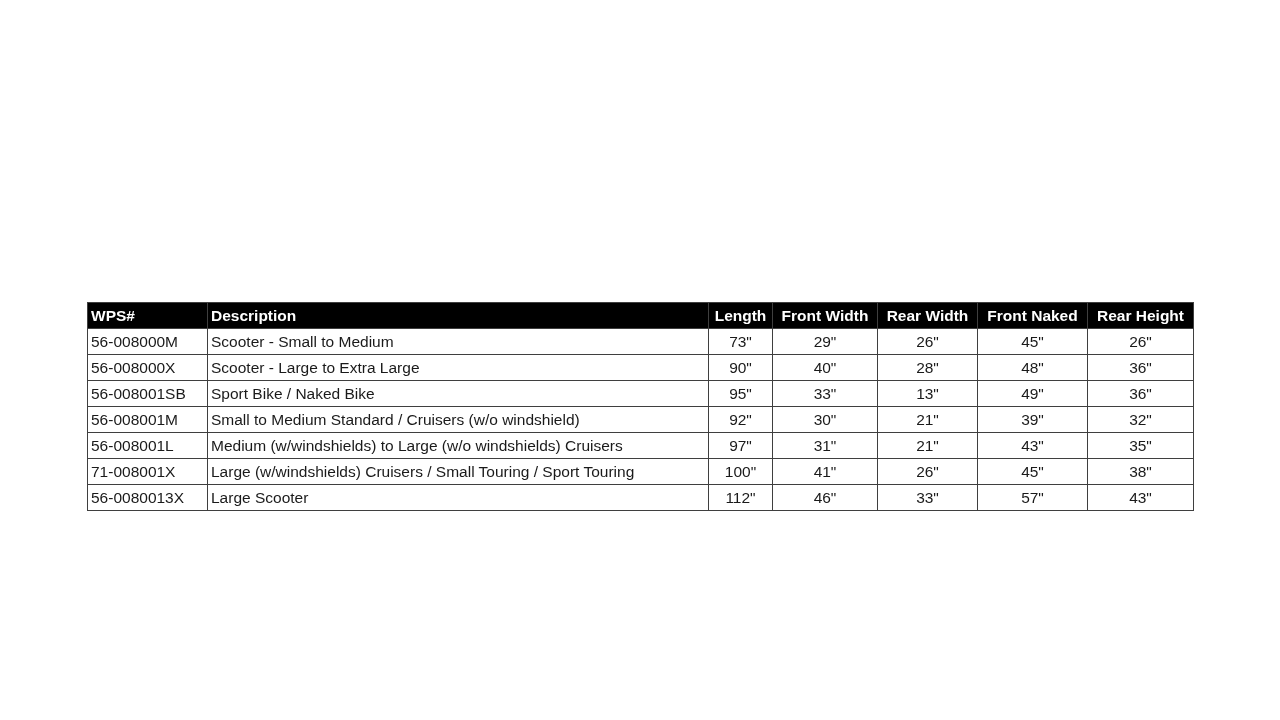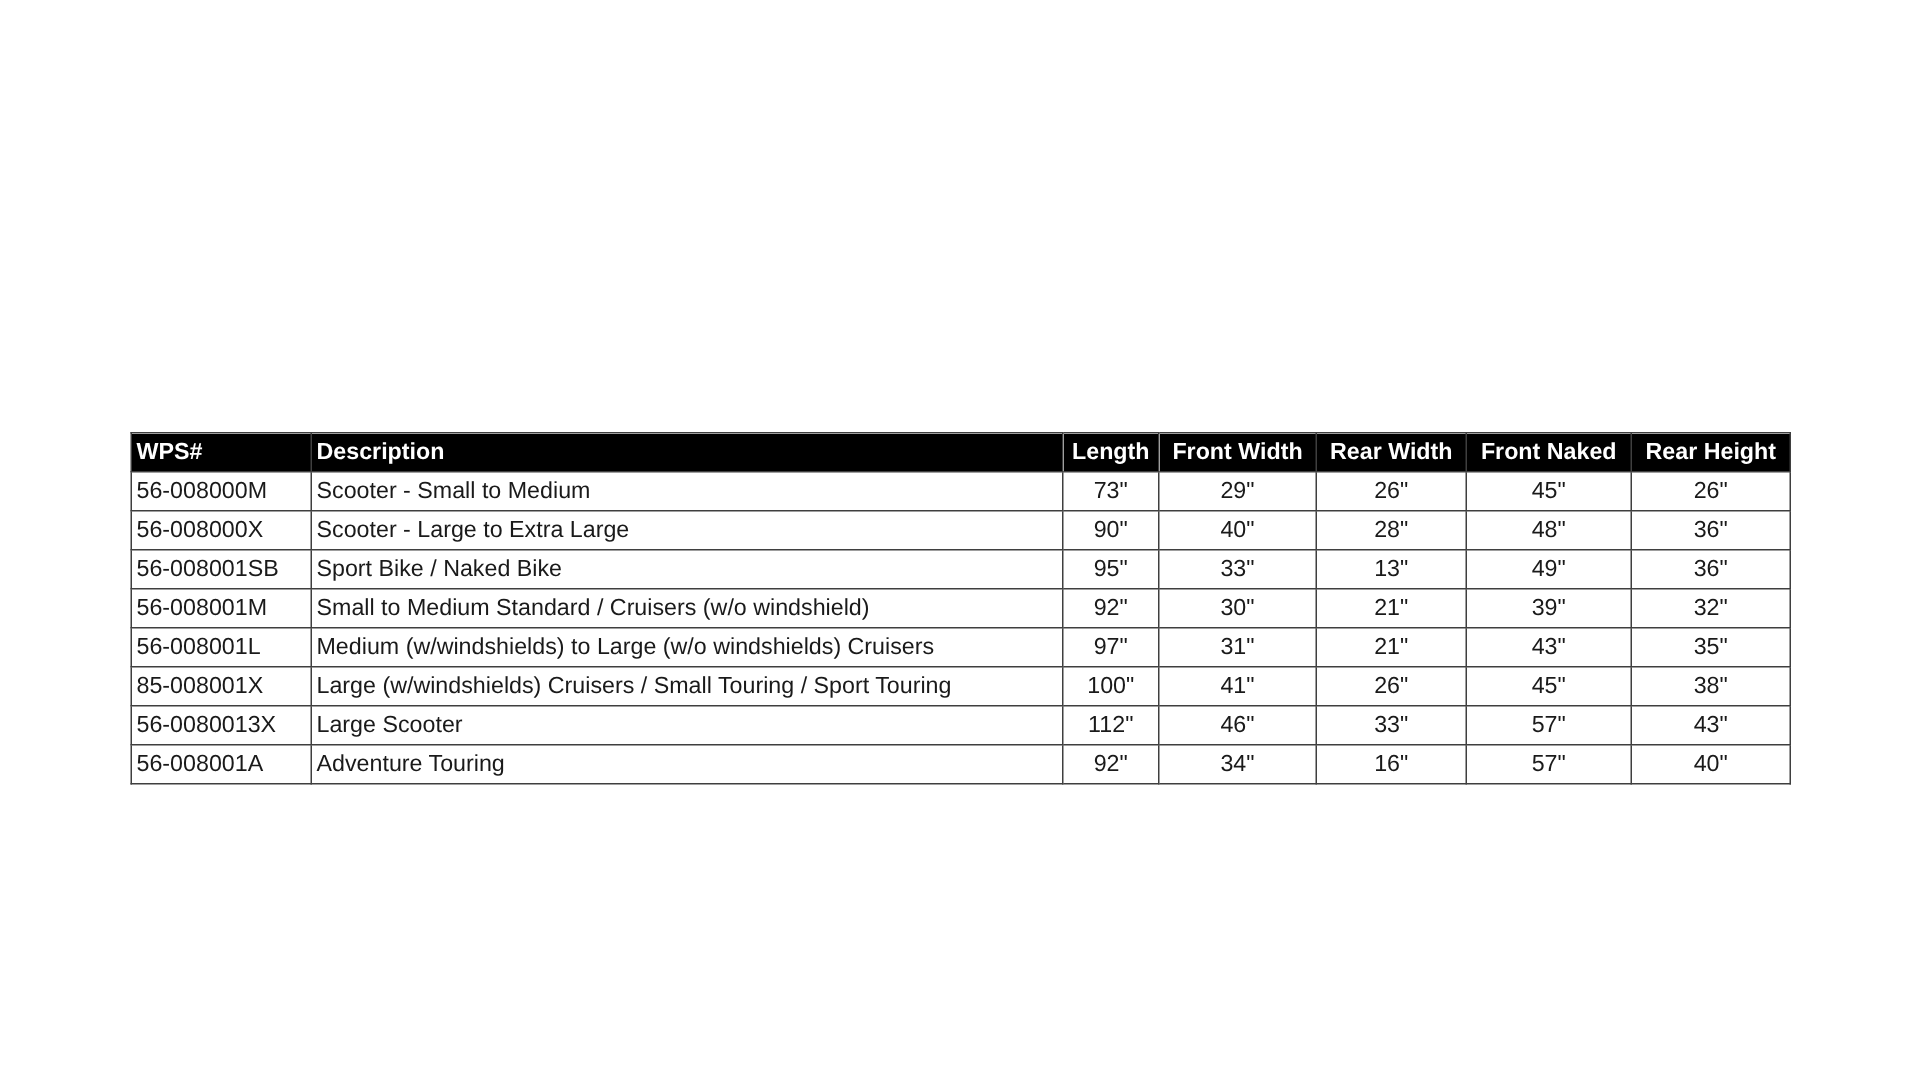--- a/index.html
+++ b/index.html
@@ -13,21 +13,21 @@
   }
   .page {
     position: relative;
     width: 1280px;
     height: 720px;
     background: var(--page-bg, #ffffff);
   }
   table.size-chart {
     position: absolute;
     left: 87px;
-    top: 288px;
+    top: 302px;
     width: 1106px;
     border-collapse: collapse;
     table-layout: fixed;
     font-size: 15.5px;
     color: var(--body-text, #1a1a1a);
   }
   table.size-chart th,
   table.size-chart td {
     border: 1px solid var(--border-color, #3f3f3f);
     height: 25px;
@@ -110,41 +110,32 @@
         <tr>
           <td class="al">56-008001L</td>
           <td class="al">Medium (w/windshields) to Large (w/o windshields) Cruisers</td>
           <td class="ac">97"</td>
           <td class="ac">31"</td>
           <td class="ac">21"</td>
           <td class="ac">43"</td>
           <td class="ac">35"</td>
         </tr>
         <tr>
-          <td class="al">85-008001X</td>
+          <td class="al">71-008001X</td>
           <td class="al">Large (w/windshields) Cruisers / Small Touring / Sport Touring</td>
           <td class="ac">100"</td>
           <td class="ac">41"</td>
           <td class="ac">26"</td>
           <td class="ac">45"</td>
           <td class="ac">38"</td>
         </tr>
         <tr>
           <td class="al">56-0080013X</td>
           <td class="al">Large Scooter</td>
           <td class="ac">112"</td>
           <td class="ac">46"</td>
           <td class="ac">33"</td>
           <td class="ac">57"</td>
           <td class="ac">43"</td>
         </tr>
-        <tr>
-          <td class="al">56-008001A</td>
-          <td class="al">Adventure Touring</td>
-          <td class="ac">92"</td>
-          <td class="ac">34"</td>
-          <td class="ac">16"</td>
-          <td class="ac">57"</td>
-          <td class="ac">40"</td>
-        </tr>
       </tbody>
   </table>
 </div>
 
 </body></html>

